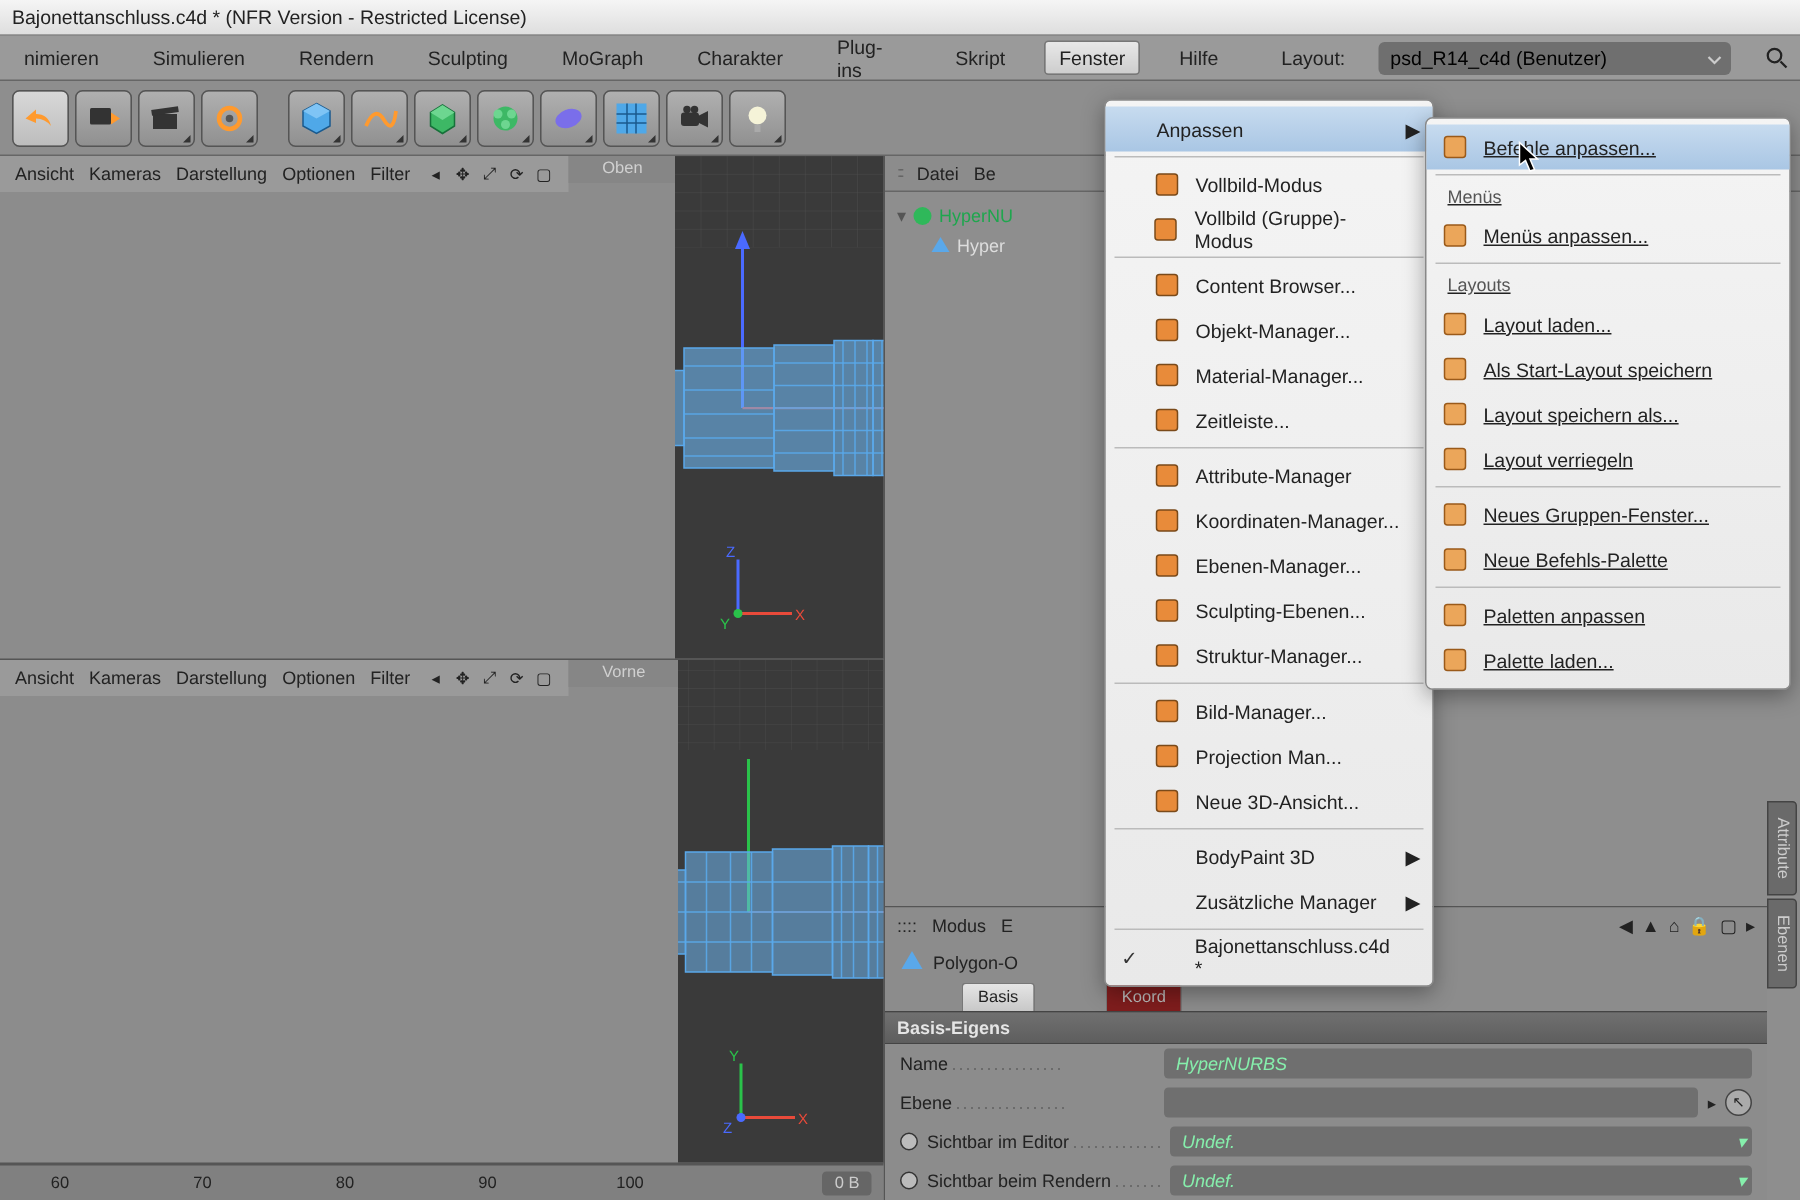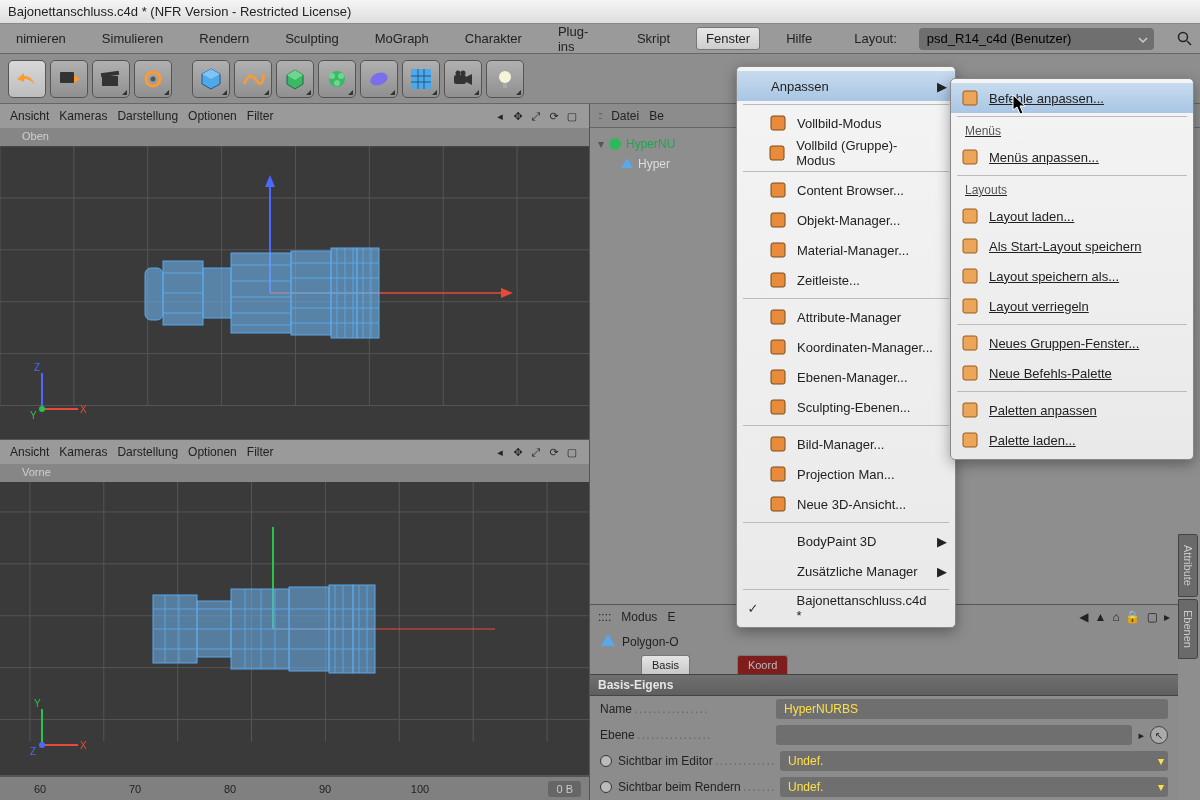--- a/index.html
+++ b/index.html
@@ -25,21 +25,21 @@
 .tbtn svg { width:26px; height:26px; }
 .tgroup { display:flex; gap:4px; margin-right:14px; }
 .tri { position:absolute; right:2px; bottom:2px; width:0; height:0; border-left:5px solid transparent; border-bottom:5px solid #333; }
 
 
 .main { position:absolute; top:104px; left:0; right:0; bottom:0; display:flex; }
 .leftcol { width:590px; display:flex; flex-direction:column; border-right:1px solid #555; }
 .rightcol { flex:1; display:flex; flex-direction:column; background:#8e8e8e; position:relative; }
 
 
-.vpanel { flex:1; display:flex; flex-direction:column; border-bottom:1px solid #555; }
+.vpanel { flex:1; display:flex; flex-direction:row; border-bottom:1px solid #555; }
 .vhead { height:24px; background:#9a9a9a; display:flex; align-items:center; gap:10px; padding:0 10px; font-size:12px; }
 .vhead .vmenu { cursor:pointer; }
 .vhead .vicons { margin-left:auto; display:flex; gap:4px; align-items:center; }
 .vhead .vicons span { width:14px; height:14px; display:inline-flex; align-items:center; justify-content:center; font-size:11px; color:#222; }
 .vlabel { height:18px; background:#868686; color:#d0d0d0; font-size:11px; padding:2px 22px; }
 .viewport { flex:1; background:#3a3a3a; position:relative; overflow:hidden; }
 .grid { position:absolute; inset:0; }
 .grid line { stroke:#555; stroke-width:1; }
 .axis-widget { position:absolute; left:30px; bottom:18px; }
 .wire { position:absolute; left:50%; top:50%; transform:translate(-50%,-50%); }
@@ -62,21 +62,21 @@
 .attr-head { height:24px; display:flex; align-items:center; gap:10px; padding:0 8px; background:#8c8c8c; }
 .attr-head .ricons { margin-left:auto; display:flex; gap:6px; color:#222; }
 .attr-title { height:26px; display:flex; align-items:center; gap:6px; padding:0 10px; background:#8c8c8c; }
 .tabs { display:flex; background:#8c8c8c; padding:0 6px; gap:2px; }
 .tab { background:linear-gradient(#e5e5e5,#c8c8c8); border:1px solid #777; border-bottom:none; padding:3px 10px; border-radius:3px 3px 0 0; font-size:11px;margin-left:45px; }
 .tab.inactive { background:#7f1d1d; color:#bbb; }
 .section-hdr { background:linear-gradient(#707070,#5e5e5e); color:#e5e5e5; font-weight:bold; padding:3px 8px; font-size:12px; border-top:1px solid #444; border-bottom:1px solid #444; }
 .prop-row { display:flex; align-items:center; height:26px; padding:0 10px; gap:6px; background:#8c8c8c; }
 .prop-row .lbl { width:170px; font-size:12px; white-space:nowrap; overflow:hidden; }
 .prop-row .radio { width:12px; height:12px; border:1px solid #333; border-radius:50%; background:#bbb; }
-.prop-row .val { flex:1; background:#6f6f6f; color:#fde047; height:20px; border-radius:3px; display:flex; align-items:center; padding:0 8px; position:relative; }
+.prop-row .val { flex:1; background:#6f6f6f; color:#86efac; height:20px; border-radius:3px; display:flex; align-items:center; padding:0 8px; position:relative;font-style:italic; }
 .prop-row .val .chev { position:absolute; right:4px; }
 .prop-row .circlebtn { width:18px; height:18px; border:1px solid #444; border-radius:50%; background:#aaa; display:flex; align-items:center; justify-content:center; font-size:10px; }
 .dots::after { content:" . . . . . . . . . . . . . . . ."; color:#666; letter-spacing:-1px; }
 
 
 .sidetabs { position:absolute; right:0; top:430px; width:22px; }
 .sidetab { writing-mode:vertical-rl; background:#6a6a6a; color:#ccc; padding:10px 3px; font-size:11px; border:1px solid #444; margin-bottom:2px; border-radius:0 3px 3px 0; }
 
 
 .dropdown { position:absolute; background:linear-gradient(#f4f4f4,#e9e9e9); border:1px solid #888; border-radius:5px; box-shadow:0 4px 14px rgba(0,0,0,0.35); padding:4px 0; z-index:1000; font-size:13px; }
@@ -565,20 +565,29 @@
     </div>
     <div class="drow">
       <span class="check"></span>
       <span class="dico">
         <svg width="16" height="16">
           <rect x="1" y="1" width="14" height="14" rx="2" fill="#e88b3a" stroke="#7a4a1a"></rect>
         </svg>
       </span>
       <span>Sculpting-Ebenen...</span>
     </div>
+    <div class="drow">
+      <span class="check"></span>
+      <span class="dico">
+        <svg width="16" height="16">
+          <rect x="1" y="1" width="14" height="14" rx="2" fill="#e88b3a" stroke="#7a4a1a"></rect>
+        </svg>
+      </span>
+      <span>Struktur-Manager...</span>
+    </div>
     <div class="sep"></div>
     <div class="drow">
       <span class="check"></span>
       <span class="dico">
         <svg width="16" height="16">
           <rect x="1" y="1" width="14" height="14" rx="2" fill="#e88b3a" stroke="#7a4a1a"></rect>
         </svg>
       </span>
       <span>Bild-Manager...</span>
     </div>

